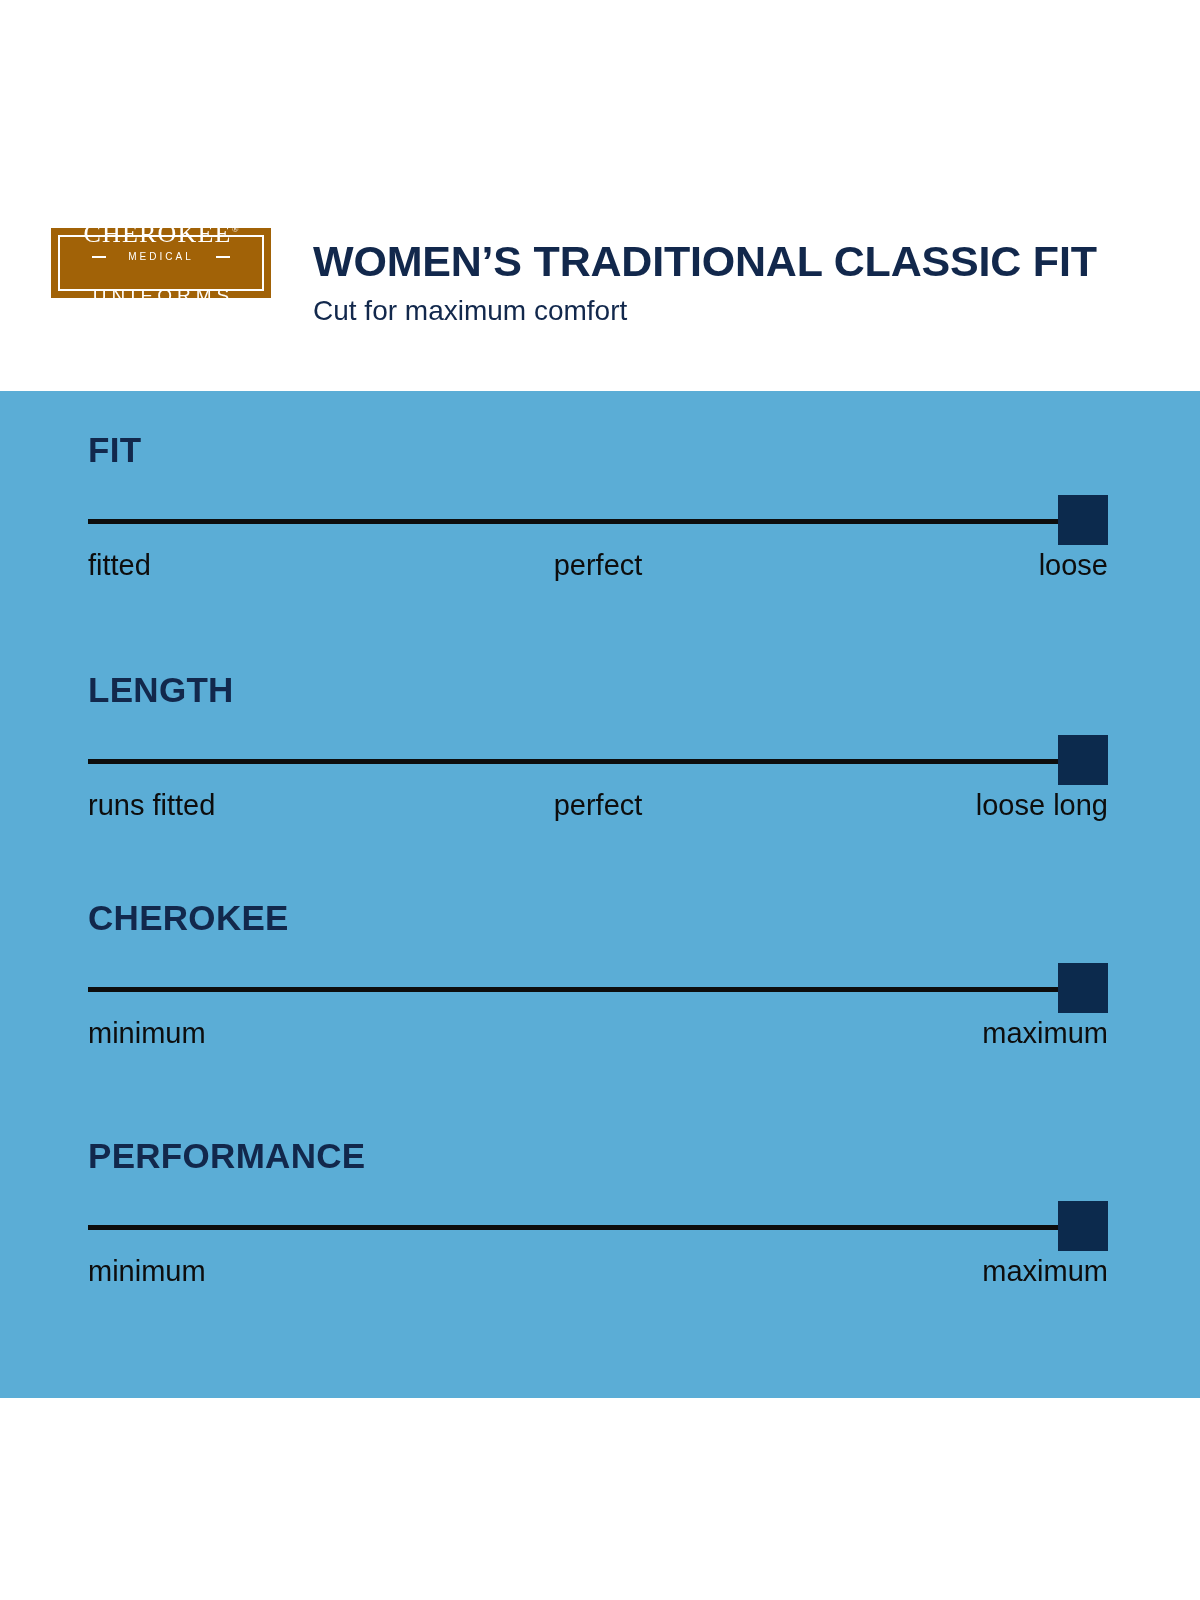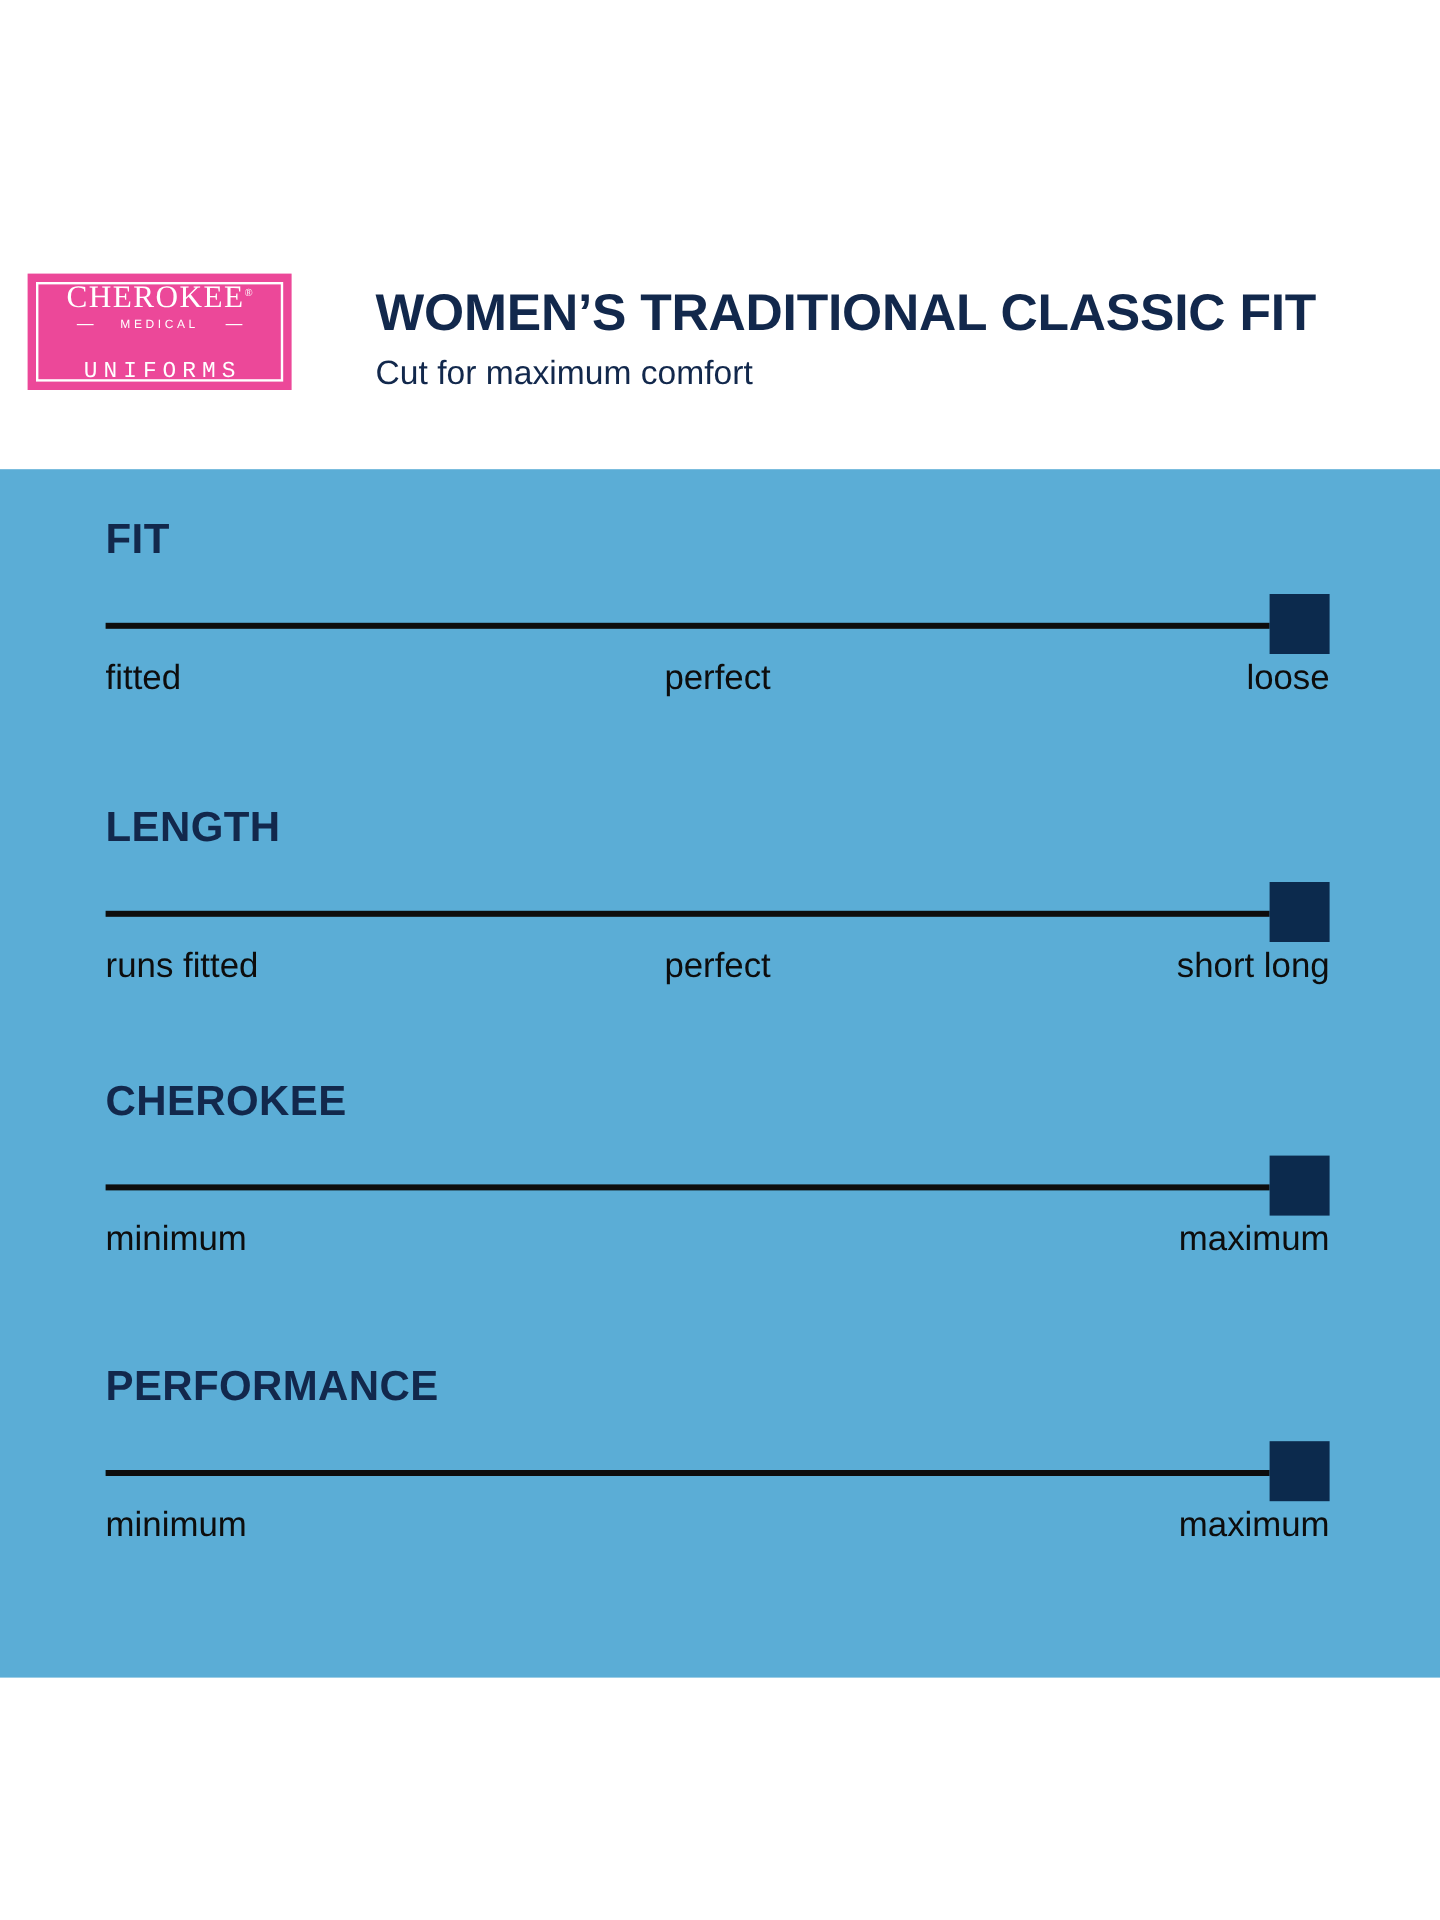--- a/index.html
+++ b/index.html
@@ -26,25 +26,25 @@
     position: absolute;
     left: 0;
     top: 0;
     width: 1200px;
     height: 391px;
     background: #ffffff;
   }
 
   .logo-box {
     position: absolute;
-    left: 23px;
+    left: 51px;
     top: 228px;
     width: 220px;
-    height: 97px;
-    background: #ec4899;
+    height: 70px;
+    background: #a16207;
     box-sizing: border-box;
   }
   .logo-inner {
     position: absolute;
     left: 7px;
     top: 7px;
     right: 7px;
     bottom: 7px;
     border: 2px solid #ffffff;
     box-sizing: border-box;
@@ -81,21 +81,21 @@
   }
   .logo-medical {
     font-family: "Liberation Sans", sans-serif;
     color: #ffffff;
     font-size: 10px;
     letter-spacing: 3px;
     line-height: 1;
     white-space: nowrap;
   }
   .logo-uniforms {
-    font-family: Liberation Mono, monospace;
+    font-family: Liberation Sans, sans-serif;
     color: #ffffff;
     font-size: 19px;
     letter-spacing: 5px;
     line-height: 1;
     margin-top: 24px;
     white-space: nowrap;
     padding-left: 5px;
   }
 
   .header-title {
@@ -226,21 +226,21 @@
 
   <div class="scale" id="row-length">
     <div class="scale-title">LENGTH</div>
     <div class="scale-track">
       <div class="scale-line" style="width:970px;"></div>
       <div class="scale-marker" style="left:970px;"></div>
     </div>
     <div class="scale-labels">
       <span class="scale-label label-left">runs fitted</span>
       <span class="scale-label label-mid">perfect</span>
-      <span class="scale-label label-right">short long</span>
+      <span class="scale-label label-right">loose long</span>
     </div>
   </div>
 
   <div class="scale" id="row-comfort">
     <div class="scale-title">CHEROKEE</div>
     <div class="scale-track">
       <div class="scale-line" style="width:970px;"></div>
       <div class="scale-marker" style="left:970px;"></div>
     </div>
     <div class="scale-labels">

